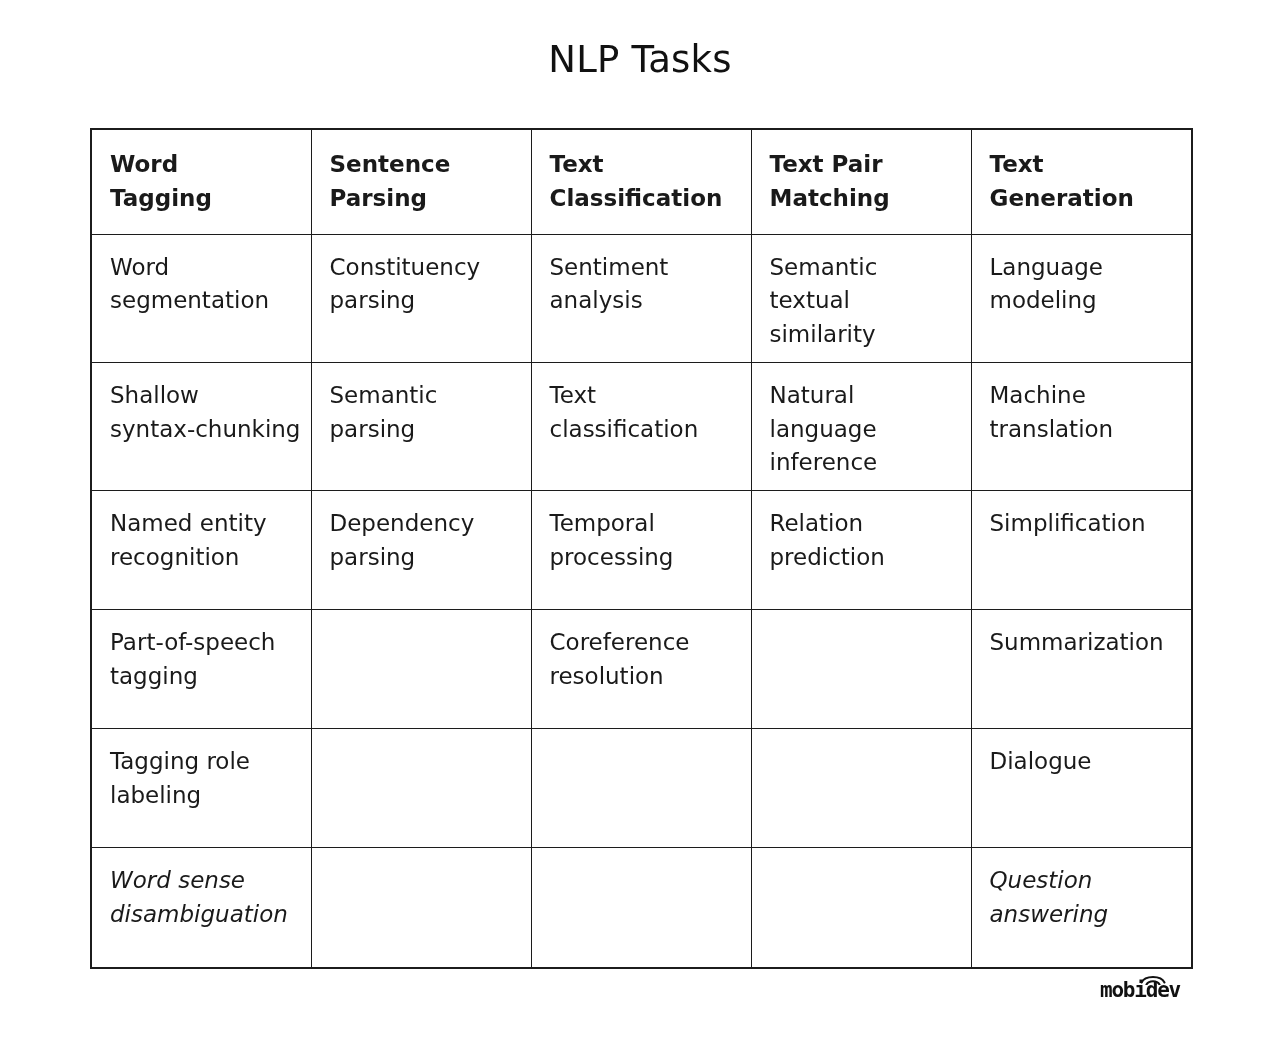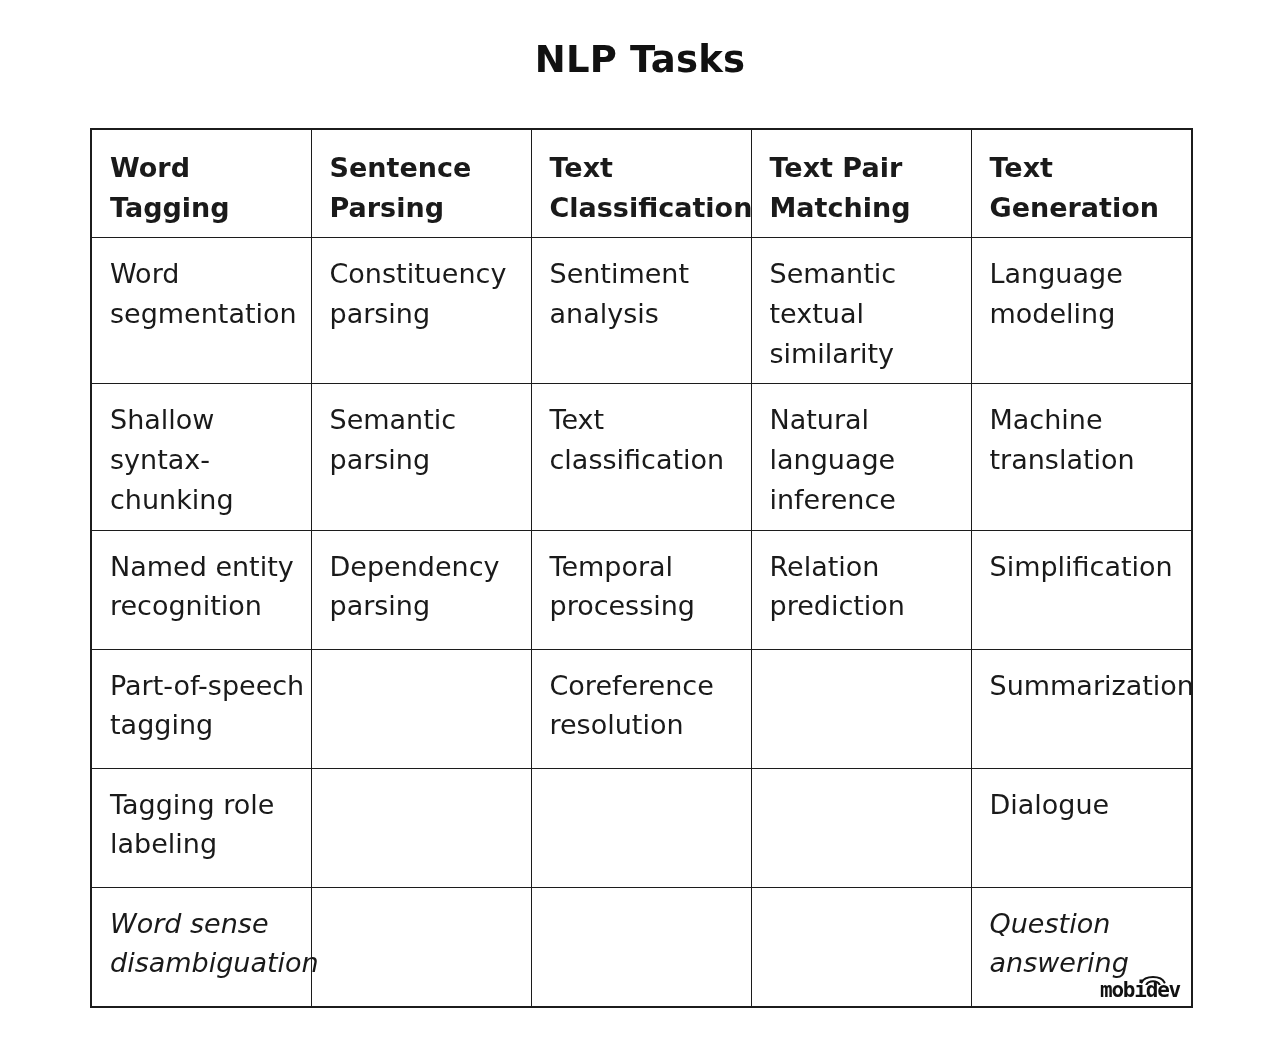--- a/index.html
+++ b/index.html
@@ -23,21 +23,21 @@
     box-sizing: border-box;
   }
 
   .page-title {
     position: absolute;
     left: 0;
     top: 38px;
     width: 1280px;
     text-align: center;
     font-size: 37px;
-    font-weight: 700;
+    font-weight: 400;
     color: #111111;
     letter-spacing: 0.2px;
   }
 
   .table-wrap {
     position: absolute;
     left: 90px;
     top: 128px;
     width: 1101px;
   }
@@ -54,21 +54,21 @@
   table.nlp-table col.c3 { width: 220px; }
   table.nlp-table col.c4 { width: 220px; }
   table.nlp-table col.c5 { width: 221px; }
 
   table.nlp-table th,
   table.nlp-table td {
     border: 1.6px solid #1c1c1c;
     vertical-align: top;
     text-align: left;
     padding: 16px 0 10px 18px;
-    font-size: 27px;
+    font-size: 23px;
     line-height: 1.47;
     font-weight: 400;
     color: #1a1a1a;
   }
 
   table.nlp-table thead th {
     font-weight: 700;
     height: 105px;
     box-sizing: border-box;
     padding-top: 18px;

